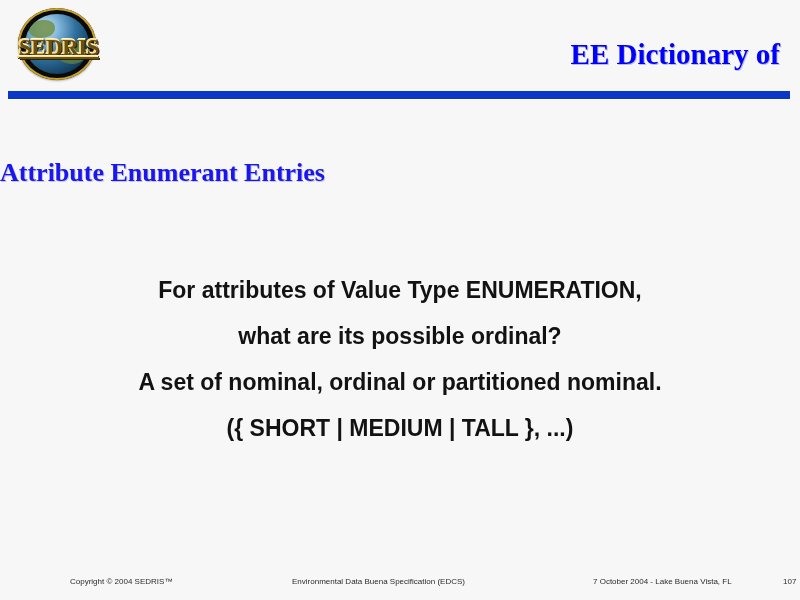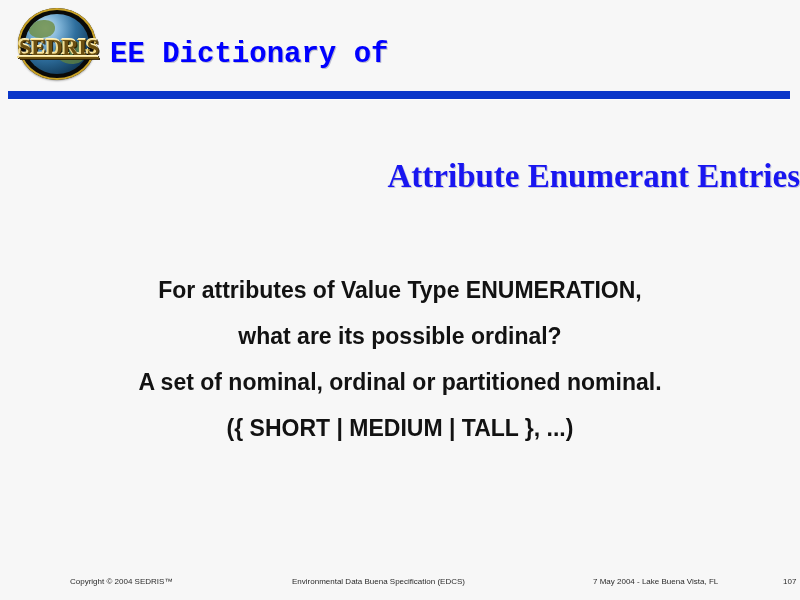--- a/index.html
+++ b/index.html
@@ -107,22 +107,22 @@
     top: 40px;
     font-size: 6px;
     color: #e3c04a;
     font-family: "Liberation Sans", sans-serif;
   }
   .slide-title {
     position: absolute;
     left: 110px;
     top: 38px;
     width: 670px;
-    text-align: left;
-    font-family: Liberation Mono, monospace;
+    text-align: right;
+    font-family: Liberation Serif, serif;
     font-weight: bold;
     font-size: 29px;
     color: #0000ff;
     text-shadow: 1px 1px 0 rgba(120,120,160,.45);
     white-space: nowrap;
   }
   .header-rule {
     position: absolute;
     left: 8px;
     top: 91px;
@@ -138,24 +138,24 @@
     left: 0;
     top: 100px;
     width: 800px;
     height: 455px;
   }
   .main-heading {
     position: absolute;
     left: 0;
     top: 58px;
     width: 800px;
-    text-align: right;
+    text-align: left;
     font-family: "Liberation Serif", serif;
     font-weight: bold;
-    font-size: 33px;
+    font-size: 26px;
     color: #1916f0;
     text-shadow: 1px 1px 0 rgba(130,130,175,.4);
     white-space: nowrap;
   }
   .body-lines {
     position: absolute;
     left: 0;
     top: 167px;
     width: 800px;
   }
@@ -236,17 +236,17 @@
       <span class="body-line">For attributes of Value Type ENUMERATION,</span>
       <span class="body-line">what are its possible ordinal?</span>
       <span class="body-line">A set of nominal, ordinal or partitioned nominal.</span>
       <span class="body-line">({ SHORT | MEDIUM | TALL }, ...)</span>
     </div>
   </div>
 
   <div class="footer">
     <div class="footer-left">Copyright © 2004 SEDRIS™</div>
     <div class="footer-center">Environmental Data Buena Specification (EDCS)</div>
-    <div class="footer-right">7 May 2004 - Lake Buena Vista, FL</div>
+    <div class="footer-right">7 October 2004 - Lake Buena Vista, FL</div>
     <div class="footer-page">107</div>
   </div>
 
 </div>
 
 </body></html>

